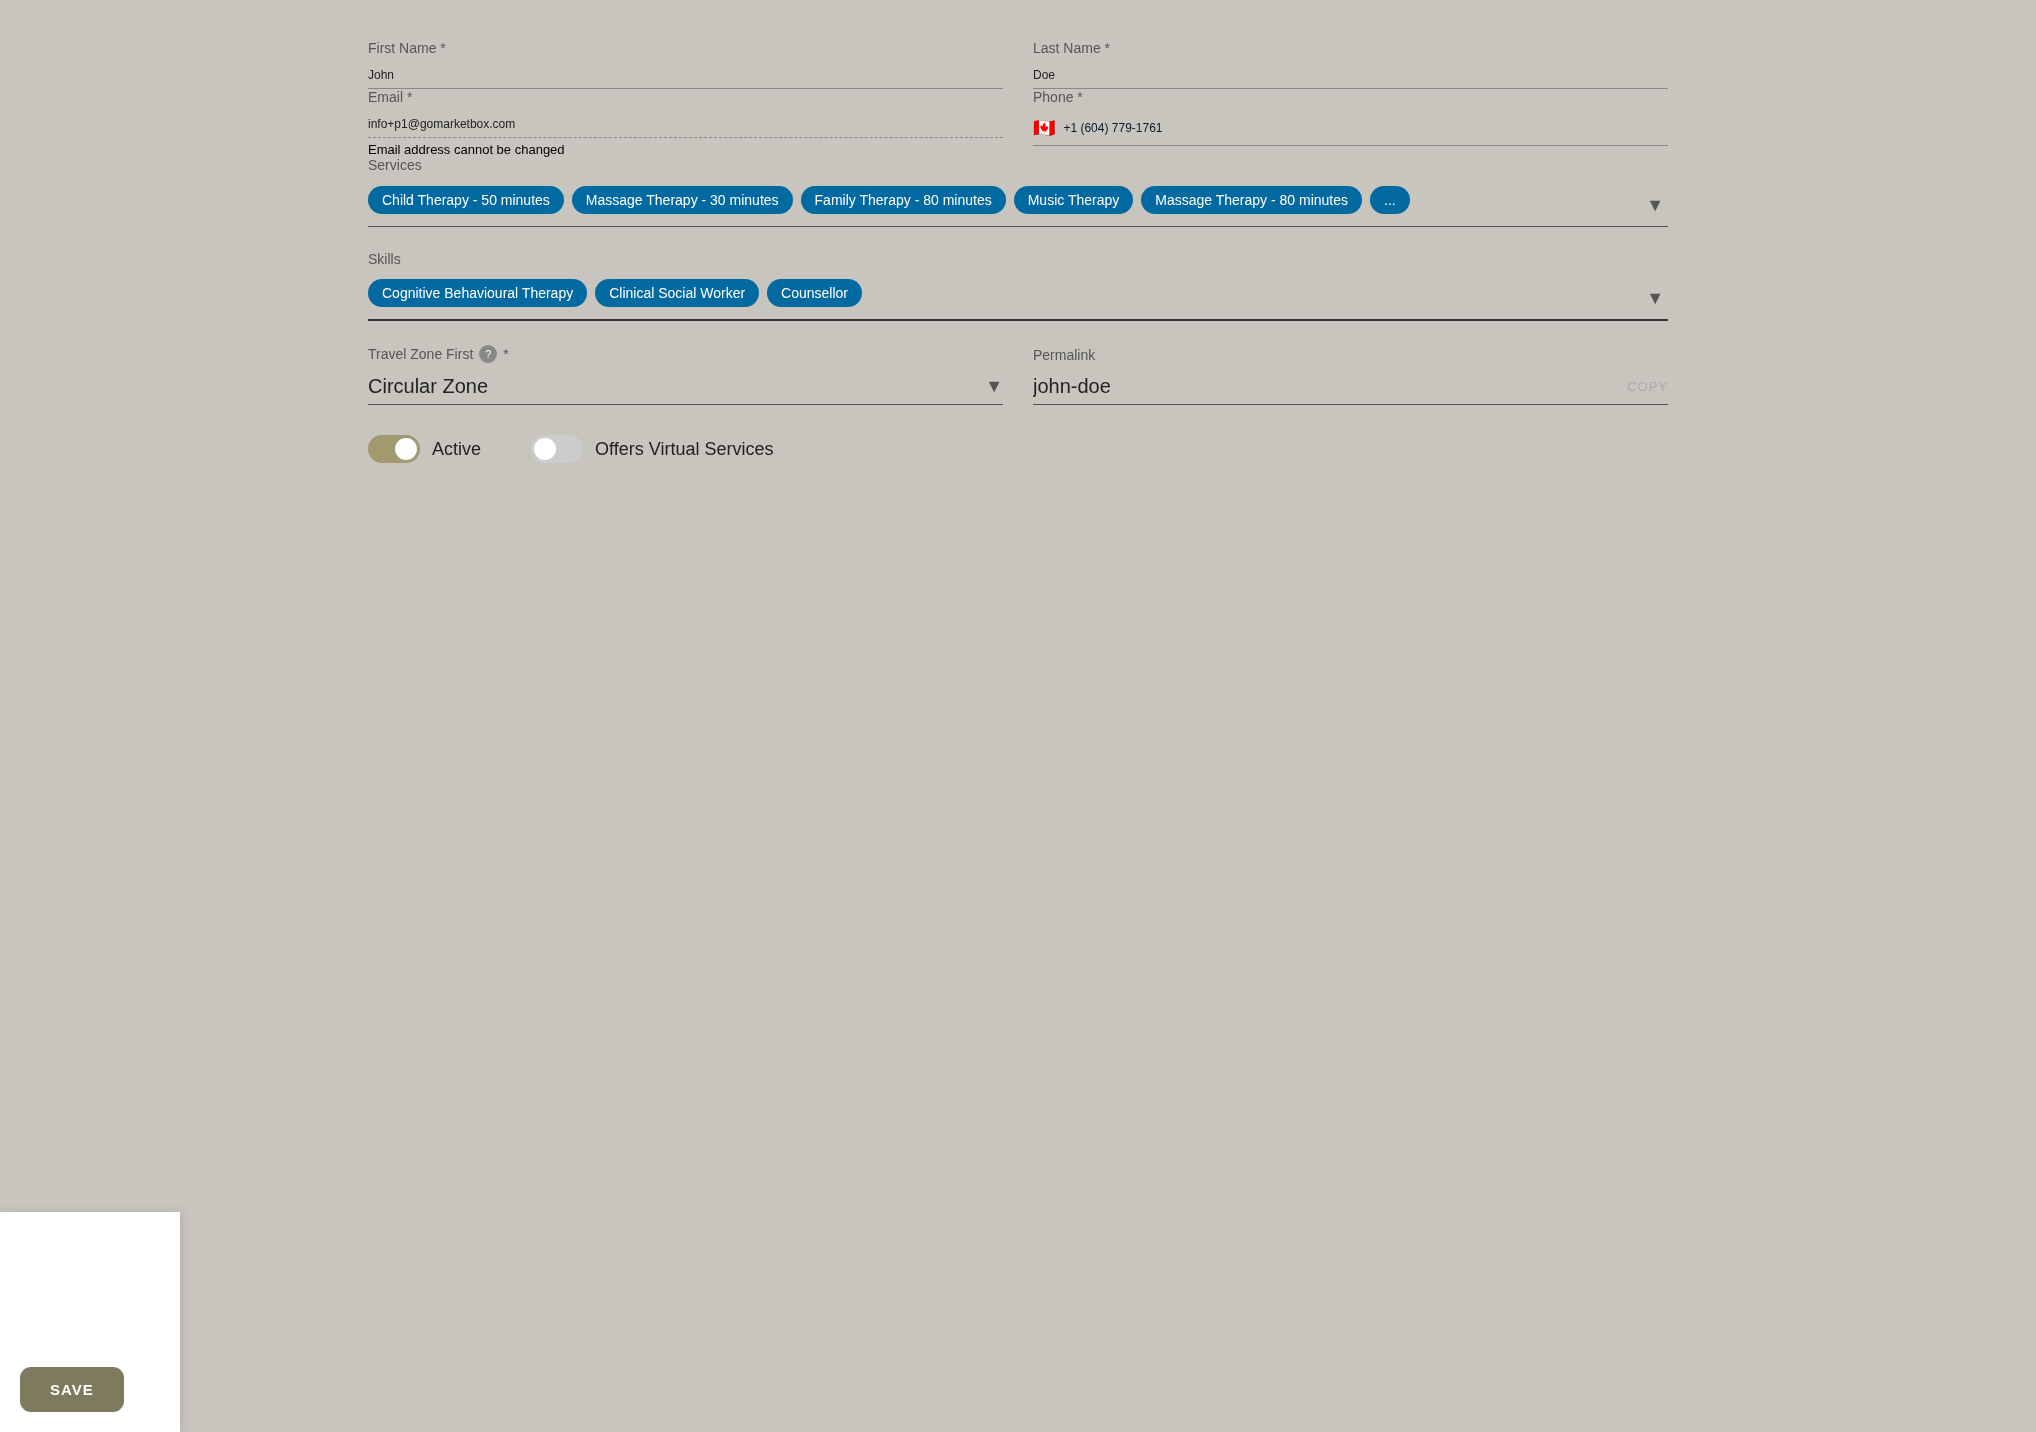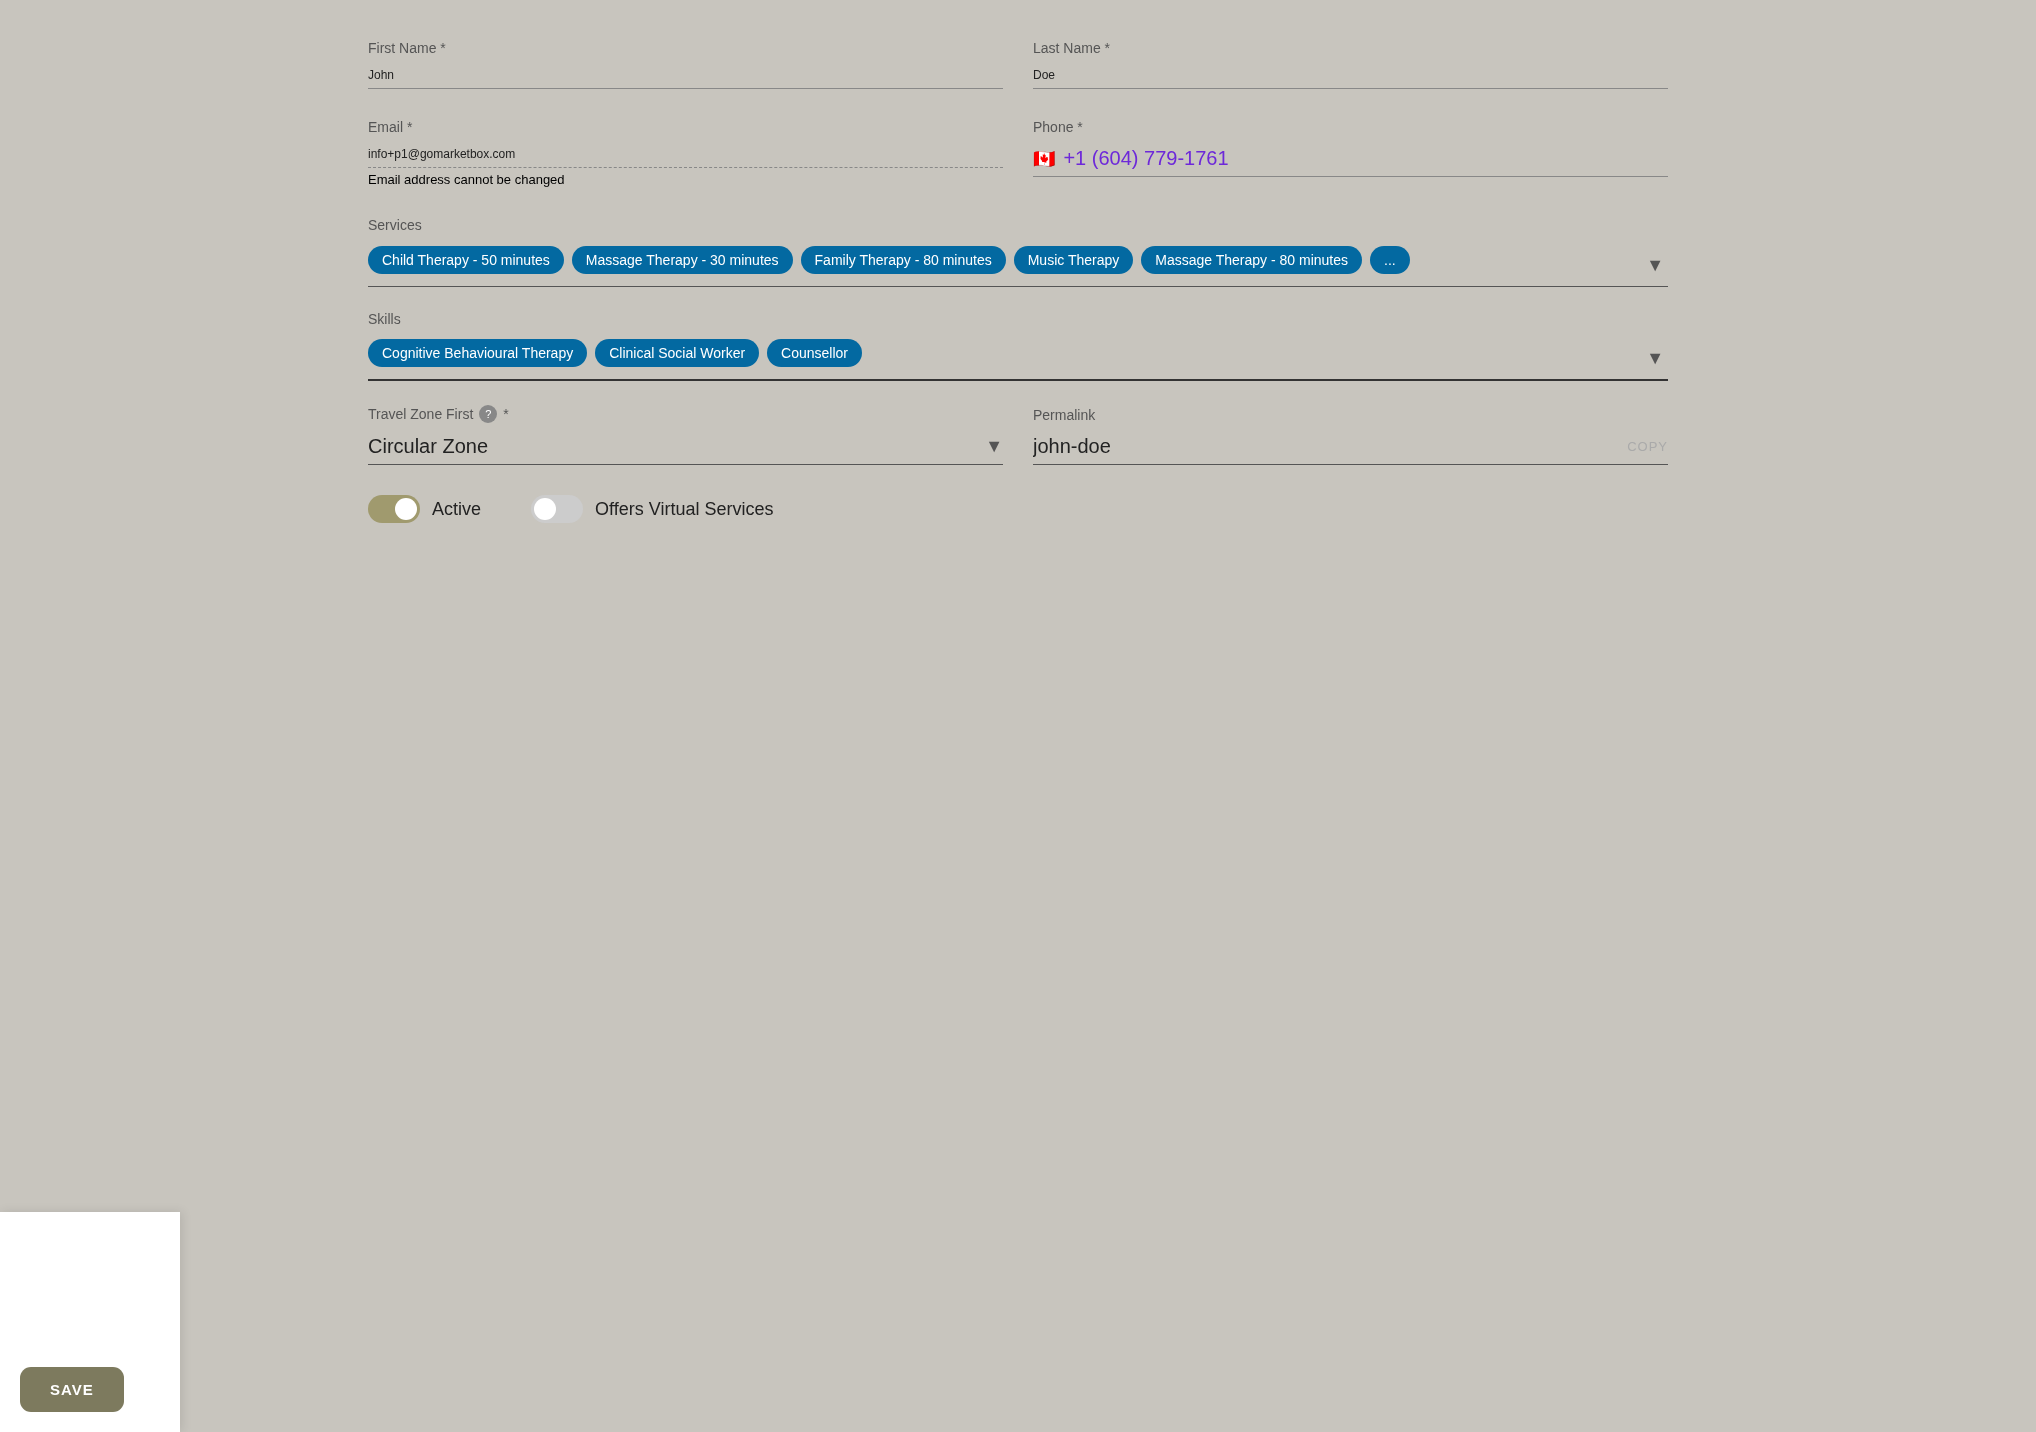--- a/index.html
+++ b/index.html
@@ -17,21 +17,20 @@
 
     .form-container {
       background-color: #c8c5be;
       max-width: 1300px;
       margin: 0 auto;
     }
 
     .form-row {
       display: flex;
       gap: 30px;
-      margin-bottom: 30px;
     }
 
     .form-field {
       flex: 1;
       display: flex;
       flex-direction: column;
     }
 
     .form-label {
       font-size: 14px;
@@ -68,22 +67,22 @@
     }
 
     .phone-flag {
       margin-right: 8px;
       font-size: 18px;
     }
 
     .phone-input {
       background: transparent;
       border: none;
-      font-size: 20px;
-      color: #6d28d9;
+      font-size: 12px;
+      color: #0f172a;
       outline: none;
       flex: 1;
     }
 
     .section-label {
       font-size: 14px;
       color: #555;
       margin-bottom: 10px;
     }
 

